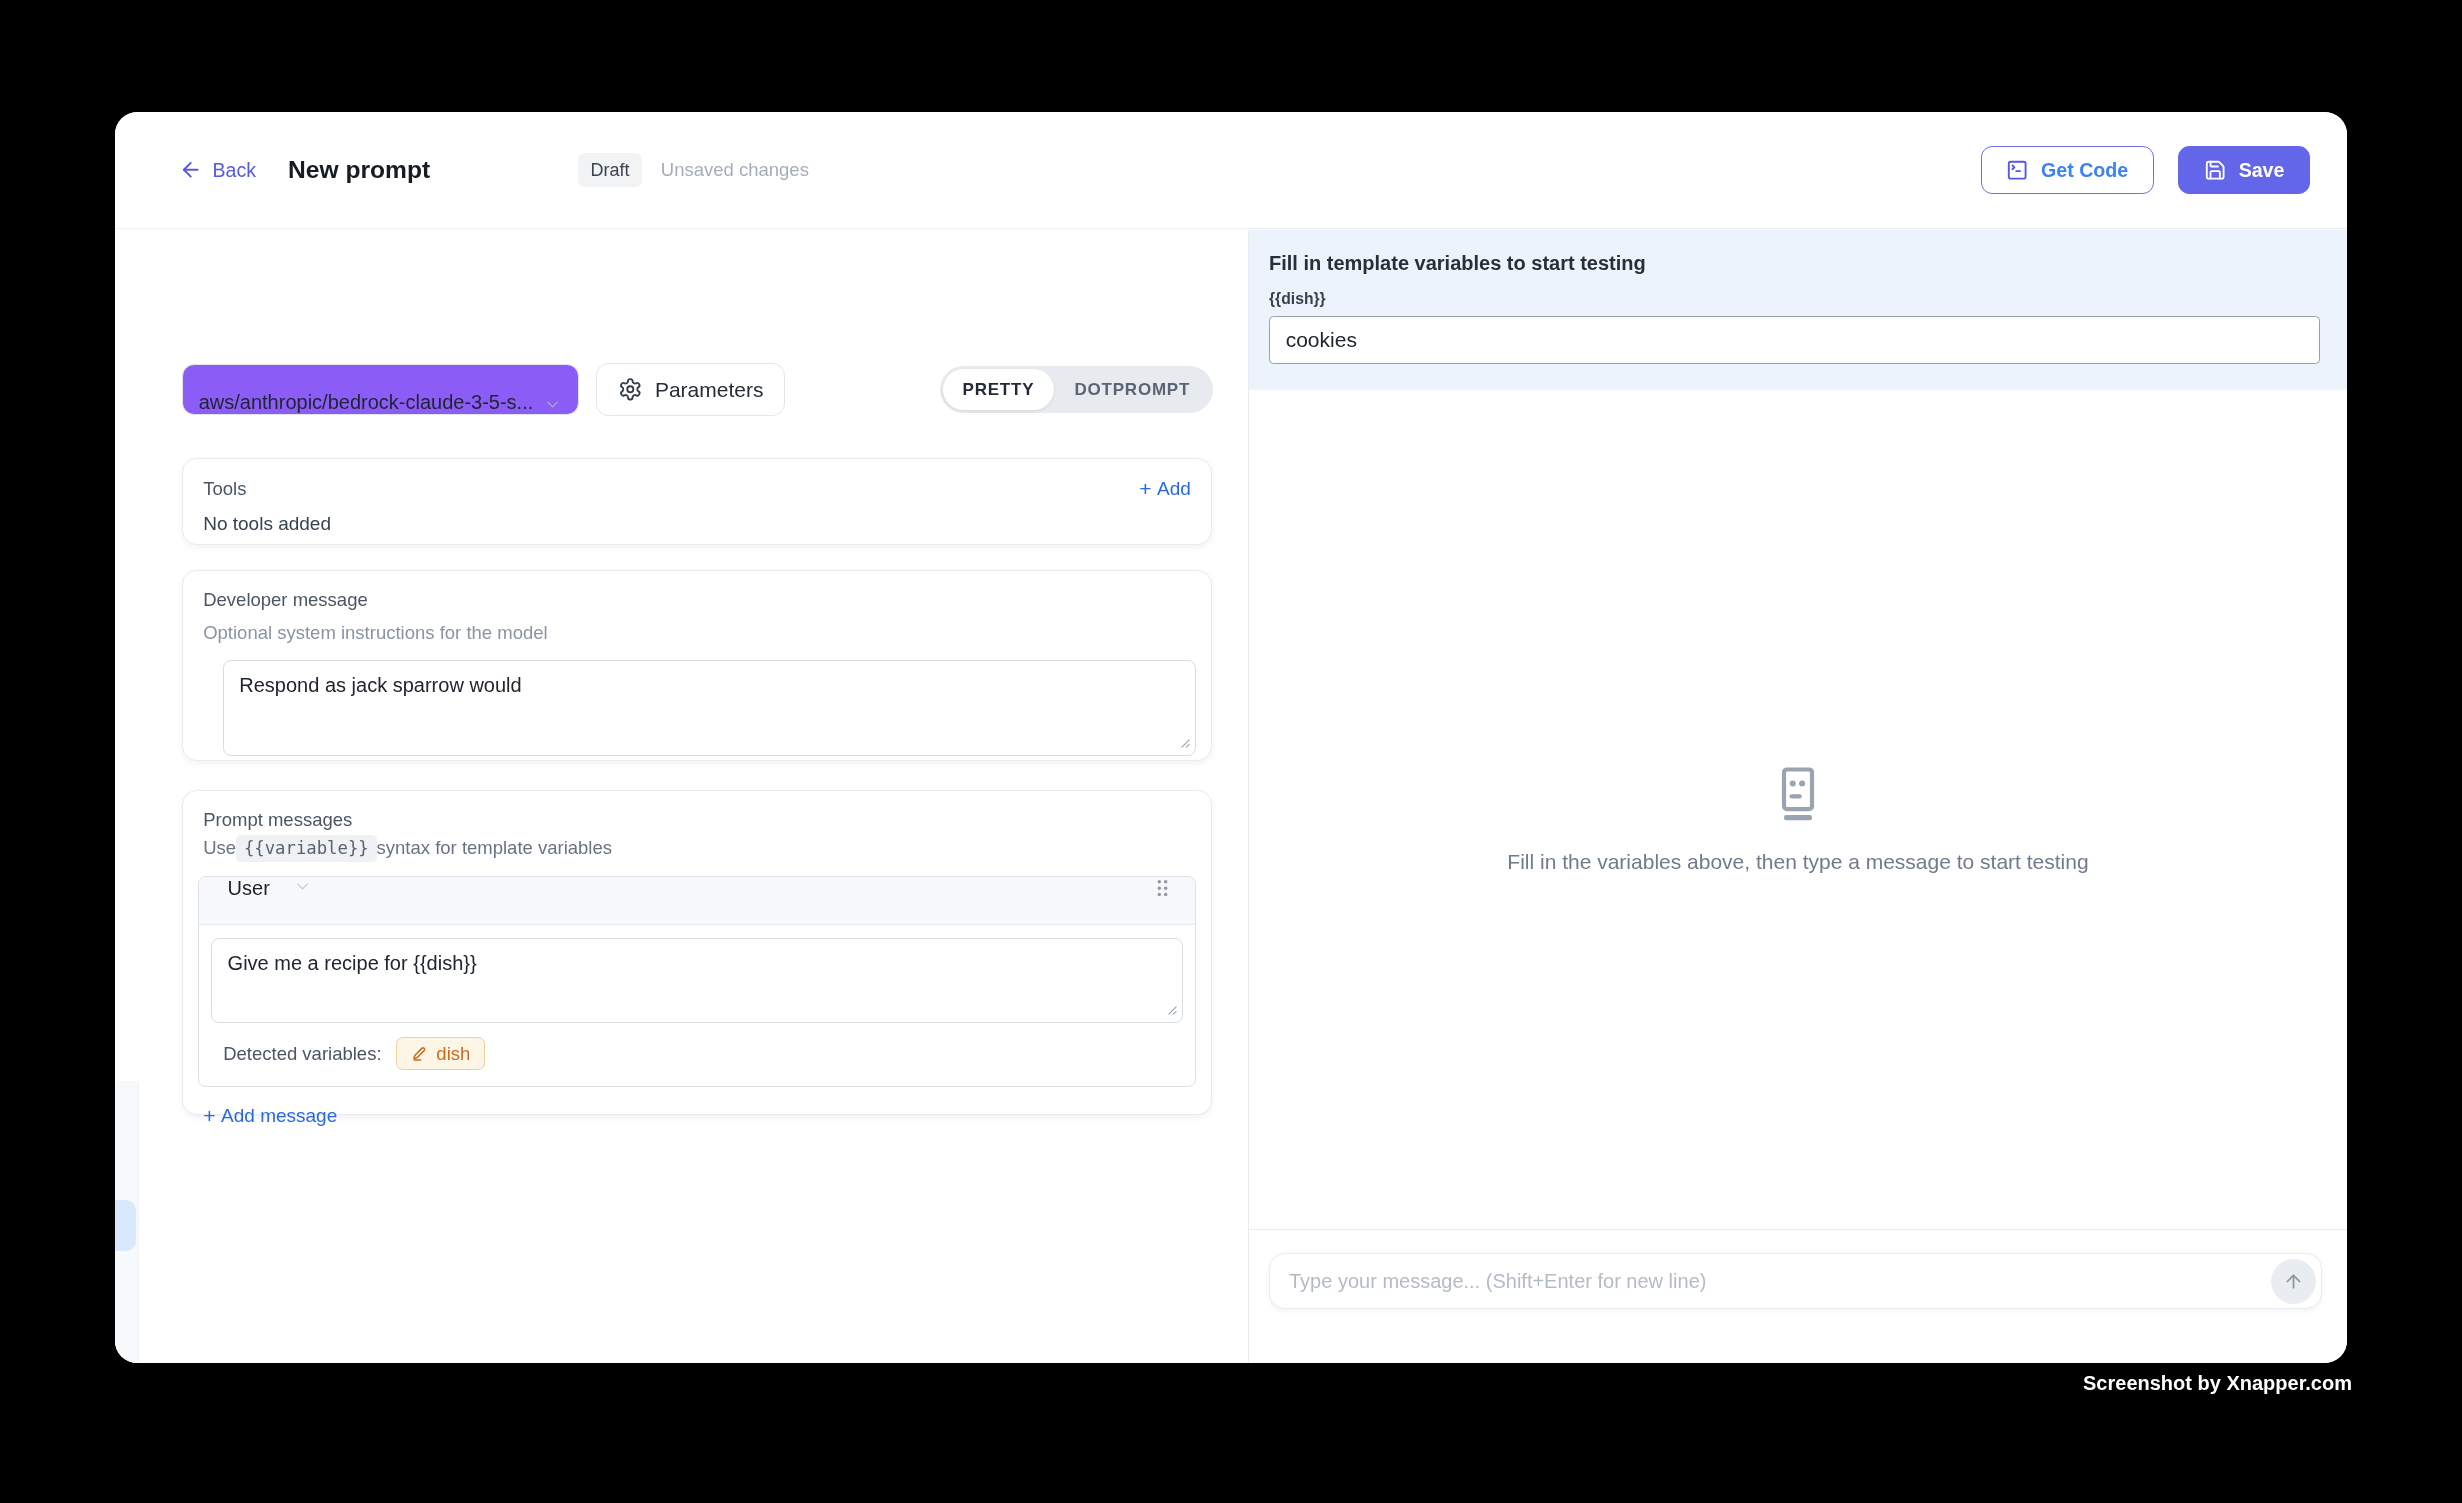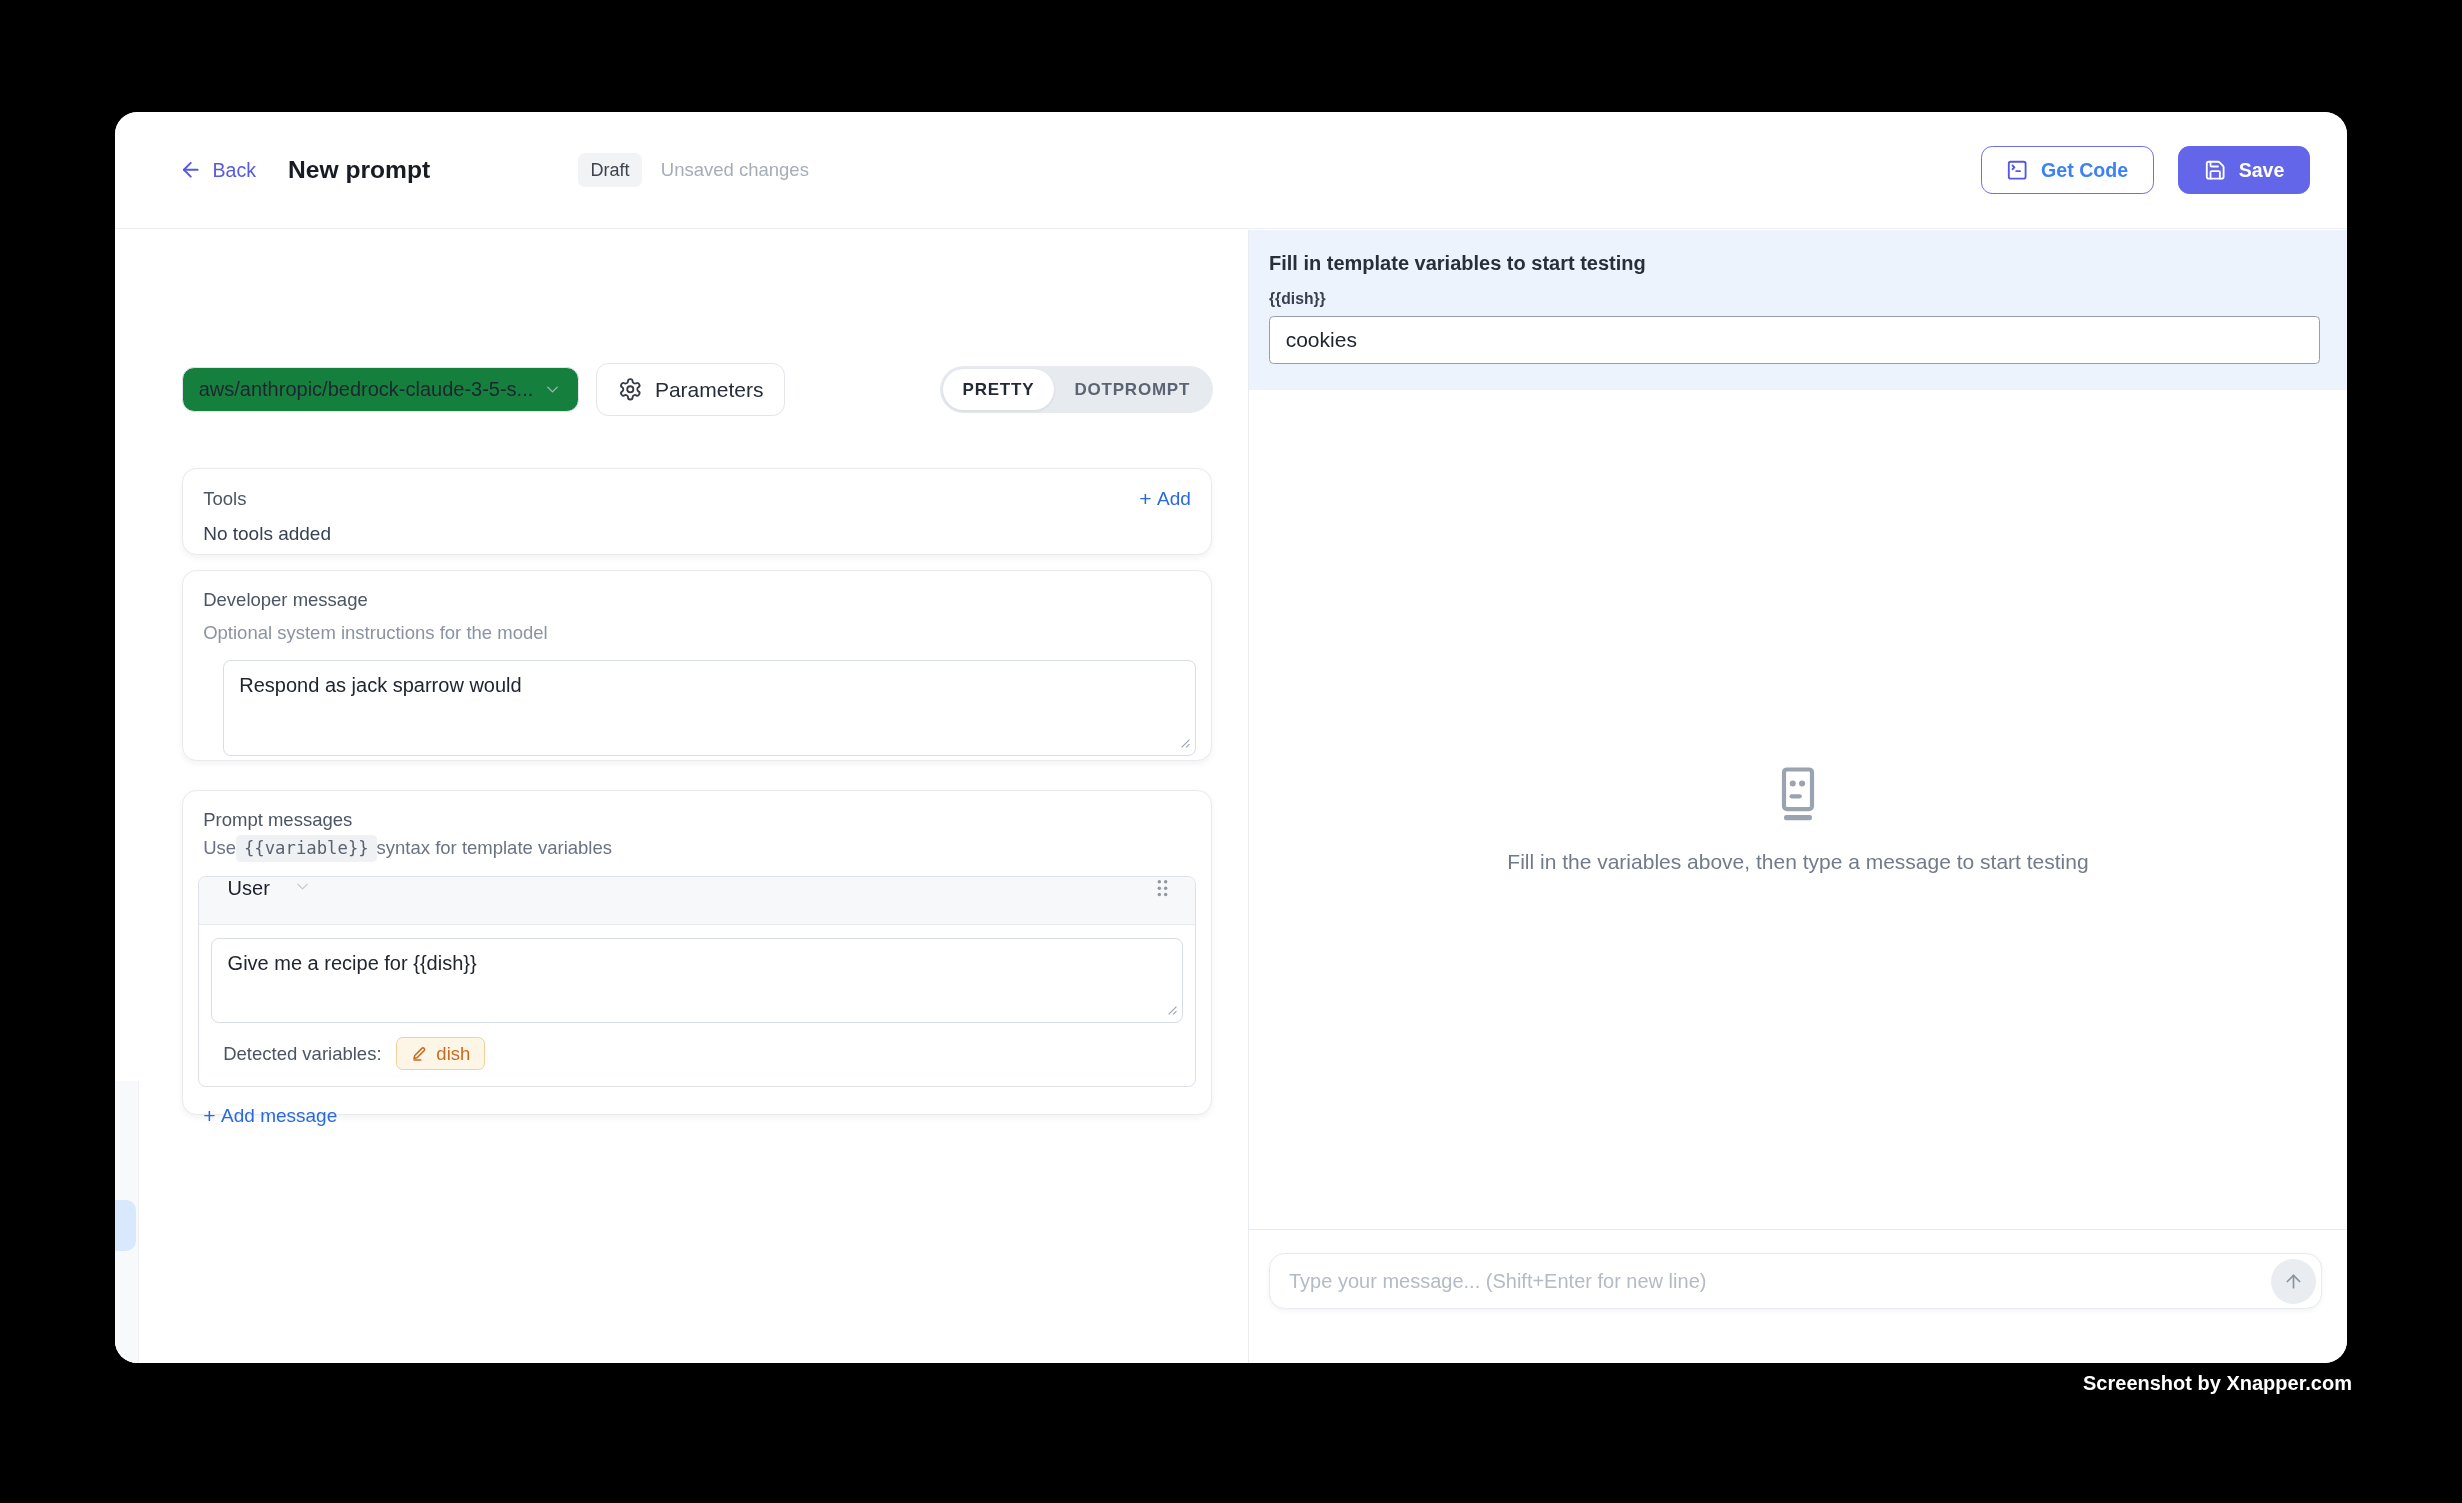--- a/index.html
+++ b/index.html
@@ -22,36 +22,36 @@
     font-size:19.6px;font-weight:600;padding:0 24.6px;cursor:pointer;}
   .btn-outline{border:1.1px solid #6d70e4;color:#3b82f6;background:#fff;}
   .btn-primary{background:#6366e8;color:#fff;border:1.1px solid #6366e8;margin-left:24.6px;}
 
   
   .body{position:absolute;left:0;top:118px;right:0;bottom:0;display:flex;}
   .left{width:1133px;position:relative;background:#fff;}
 
   .toolbar{position:absolute;left:67px;right:35px;top:135px;height:49px;
     display:flex;align-items:center;}
-  .model-select{width:397px;height:45px;border:1.1px solid #e2e5ea;border-radius:12.3px;
-    display:flex;align-items:center;padding:0 15.7px;gap:9px;background:#15803d;cursor:pointer;}
+  .model-select{width:397px;height:51px;border:1.1px solid #e2e5ea;border-radius:12.3px;
+    display:flex;align-items:flex-end;padding:0 15.7px;gap:9px;background:#8b5cf6;cursor:pointer;}
   .model-select .txt{flex:1;font-size:20px;color:#1f2530;white-space:nowrap;overflow:hidden;}
   .params-btn{margin-left:17px;height:53px;border:1.1px solid #e2e5ea;border-radius:12.3px;
     display:flex;align-items:center;gap:12.3px;padding:0 21px;font-size:21px;color:#262d38;
     background:#fff;cursor:pointer;}
   .seg{margin-left:auto;background:#e7eaee;border-radius:559px;height:47px;
     display:flex;align-items:center;padding:2.8px;}
   .seg .opt{font-size:17px;font-weight:700;letter-spacing:0.8px;padding:0 20px;height:41px;
     display:flex;align-items:center;border-radius:559px;color:#5b6472;cursor:pointer;}
   .seg .opt.sel{background:#fff;color:#232a35;box-shadow:0 1.1px 3.4px rgba(0,0,0,.08);}
 
   .panel-card{position:absolute;left:67px;width:1030px;background:#fff;
     border:1.1px solid #e8ebee;border-radius:14.6px;box-shadow:0 2.2px 6.7px rgba(17,24,39,.05);
     padding:18px 14.6px;}
-  .card-tools{top:238px;height:87px;}
+  .card-tools{top:228px;height:87px;}
   .card-dev{top:340px;height:191px;}
   .card-prompt{top:560px;height:325px;}
   .row-between{display:flex;align-items:center;justify-content:space-between;padding:0 5.6px;}
   .lbl{font-size:18.5px;color:#4b5563;}
   .link-blue{color:#2968e0;font-size:19px;font-weight:500;cursor:pointer;display:flex;
     align-items:center;gap:5.6px;}
   .muted-val{font-size:19px;color:#374151;margin-top:12.3px;padding:0 5.6px;}
   .sub{font-size:18.5px;color:#8b93a2;margin-top:11.2px;padding:0 5.6px;}
   .ta{position:relative;margin-top:15.7px;border:1.1px solid #d8dce3;border-radius:7.8px;background:#fff;}
   .ta textarea{width:100%;height:100%;border:none;outline:none;resize:none;background:transparent;

